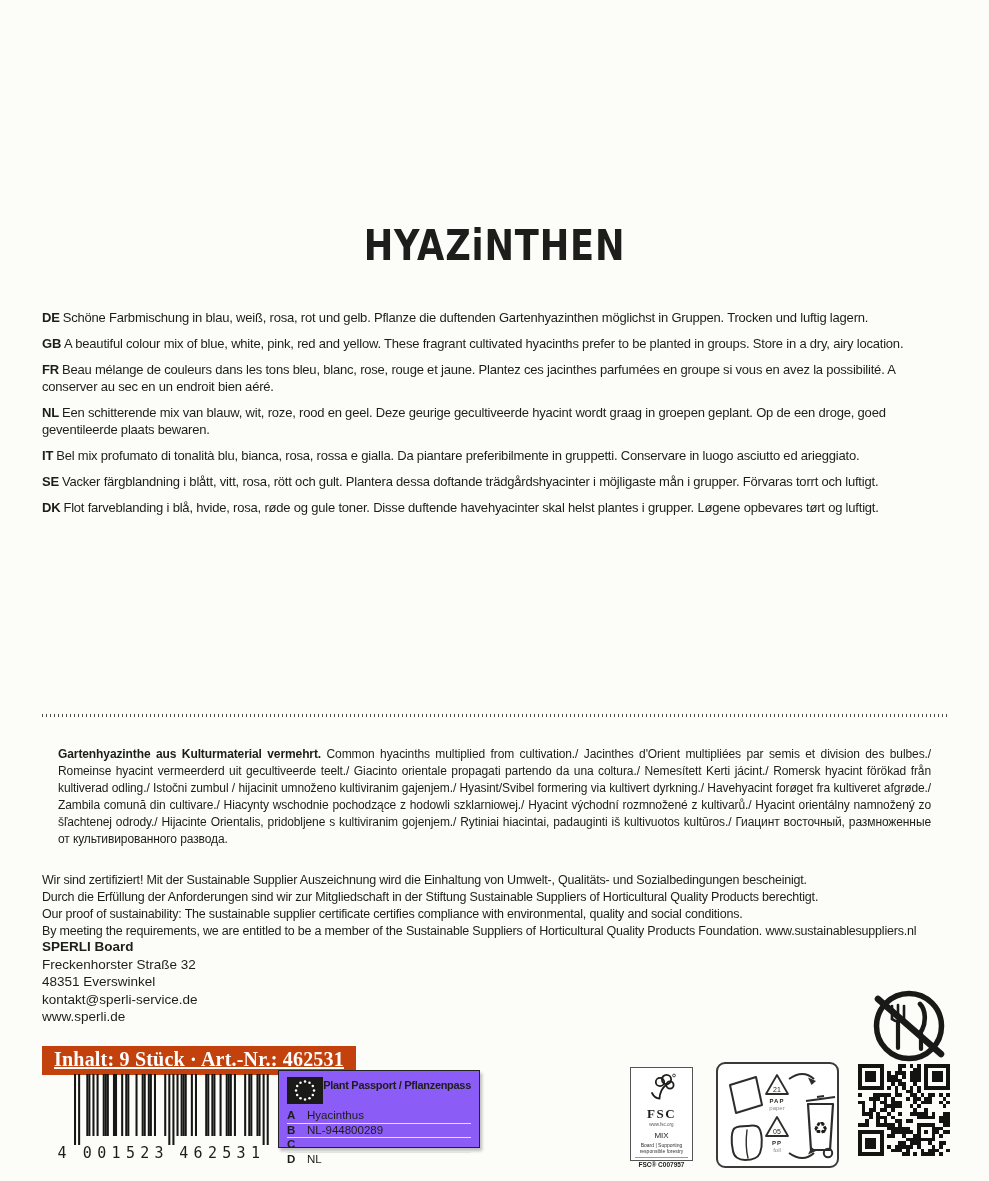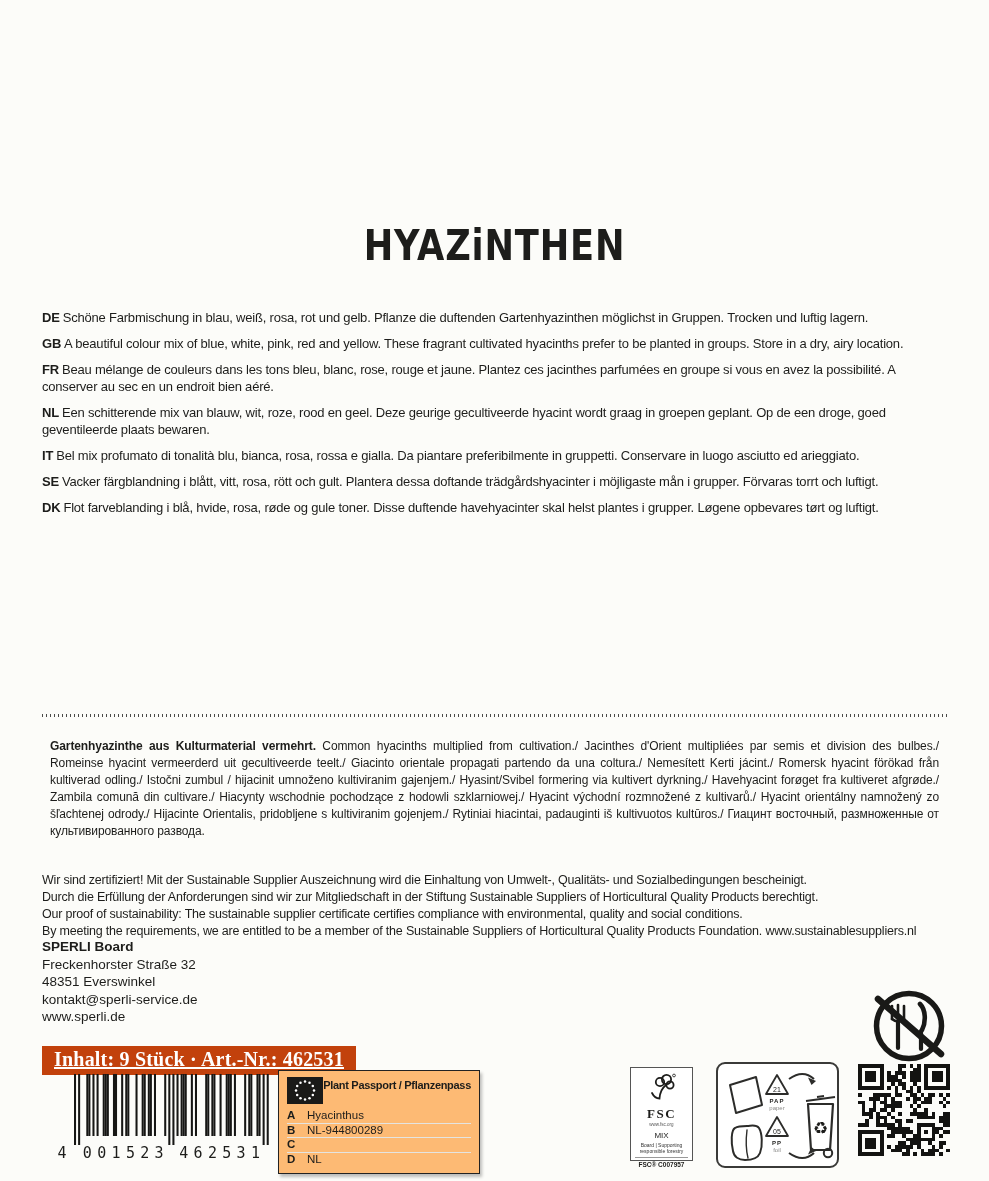--- a/index.html
+++ b/index.html
@@ -6,32 +6,32 @@
   .page{position:relative;width:989px;height:1181px;background:#fcfcf9;
         font-family:"Liberation Sans",sans-serif;color:#1d1d1b;overflow:hidden;}
   .title{position:absolute;top:220px;left:0;width:100%;text-align:center;margin:0;
          font-family:"DejaVu Sans",sans-serif;font-weight:bold;font-size:43px;
          transform:scaleX(.82);letter-spacing:1px;}
   .descriptions{position:absolute;top:309px;left:42px;right:42px;}
   .desc{margin:0 0 9px;font-size:13px;line-height:17px;letter-spacing:-.2px;}
   .desc .lang{margin-right:3px;}
   .separator{position:absolute;top:714px;left:42px;right:42px;height:3px;
              background:repeating-linear-gradient(90deg,#4a4a48 0 1px,transparent 1px 4px);}
-  .propagation{position:absolute;top:730px;left:42px;right:42px;margin:8px;
+  .propagation{position:absolute;top:730px;left:42px;right:42px;margin:16px;
                font-size:12px;line-height:17px;letter-spacing:-.1px;text-align:justify;}
   .sustain{position:absolute;top:872px;left:42px;right:42px;font-size:12.5px;
            line-height:17px;letter-spacing:-.2px;}
   .company{position:absolute;top:938px;left:42px;font-size:13.5px;line-height:17.5px;}
   .company .name{font-weight:bold;}
   .inhalt-bar{position:absolute;left:42px;top:1046px;background:#c2410c;color:#fff;
               font-family:"Liberation Serif",serif;font-weight:bold;font-size:20px;
               padding:2px 12px 4px;letter-spacing:.2px;text-decoration:underline;}
   #barcode{position:absolute;left:44px;top:1074px;}
-  .passport{position:absolute;left:278px;top:1070px;width:202px;height:104px;
-            border:1.5px solid #222;background:#fdba74;box-sizing:border-box;
+  .passport{position:absolute;left:278px;top:1070px;width:202px;height:78px;
+            border:1.5px solid #222;background:#8b5cf6;box-sizing:border-box;
             box-shadow:2px 3px 3px rgba(0,0,0,.25);padding:6px 8px 4px;}
   .pp-head{display:flex;align-items:flex-start;}
   .eu-flag{display:block;flex:none;}
   .pp-title{flex:1;text-align:right;font-weight:bold;font-size:11px;
             letter-spacing:-.3px;padding-top:2px;}
   .pp-rows{margin-top:5px;}
   .pp-row{display:flex;font-size:11.5px;line-height:13.5px;}
   .pp-row + .pp-row{border-top:1px solid #e4e4e1;}
   .pp-key{font-weight:bold;width:20px;flex:none;}
   .fsc{position:absolute;left:630px;top:1067px;width:63px;height:94px;border:1px solid #555;

